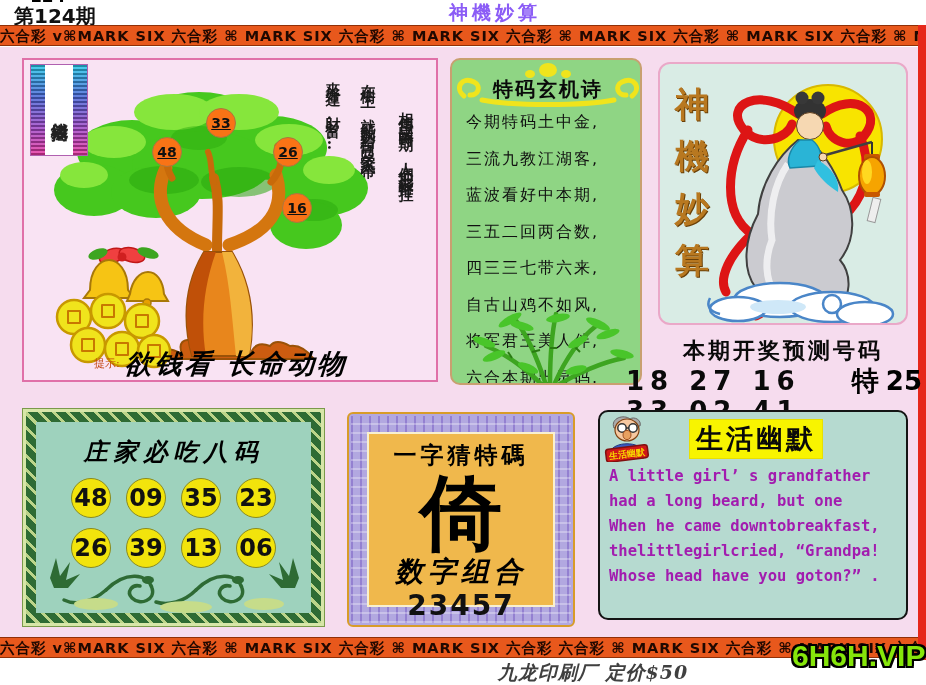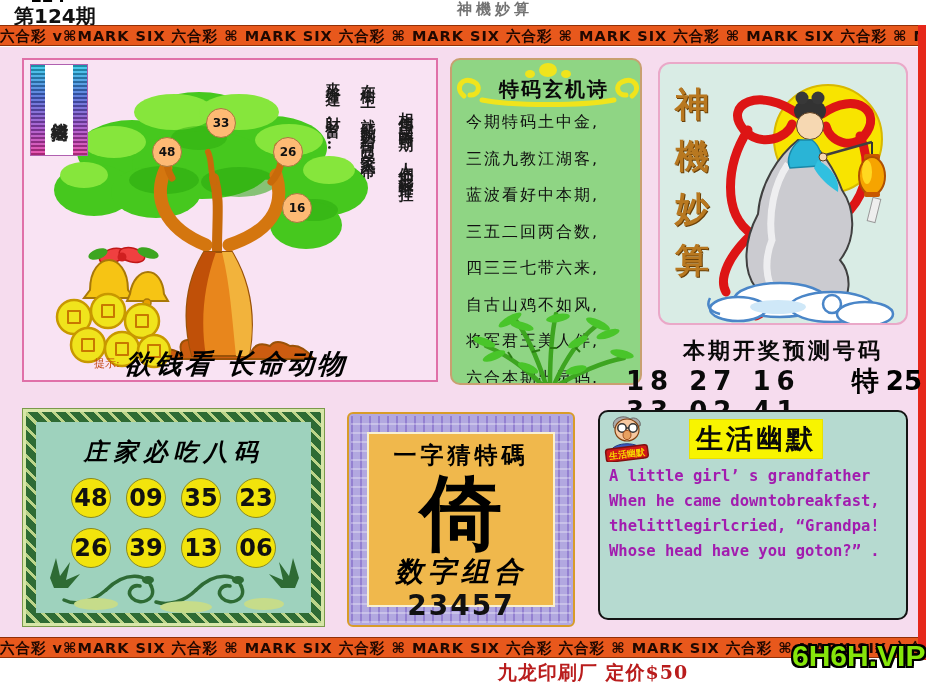--- a/index.html
+++ b/index.html
@@ -5,21 +5,21 @@
   * { margin:0; padding:0; box-sizing:border-box; }
   body { font-family:"DejaVu Sans", sans-serif; }
   .page { position:relative; width:926px; height:685px; background:#ffffff; overflow:hidden; }
   .abs { position:absolute; }
 
   
   .issue { left:14px; top:3px; font-size:20px; font-weight:bold; color:#111; }
   .issue-partial { left:30px; top:0; height:5px; width:44px; overflow:hidden; }
   .issue-partial span { display:block; margin-top:-14px; font-size:17px; font-weight:bold; }
   .masthead { left:400px; top:0; width:190px; text-align:center; font-family:"DejaVu Serif",serif;
-              font-size:15px; font-weight:900; color:#737373; letter-spacing:4px; }
+              font-size:19px; font-weight:900; color:#8b5cf6; letter-spacing:4px; }
 
   
   .banner { left:0; width:926px; height:21px; background:#e8581c; color:#200800;
             font-size:14.5px; font-weight:bold; line-height:21px; white-space:nowrap;
             overflow:hidden; letter-spacing:1px; border-top:1px solid #903008; border-bottom:1px solid #903008;}
   .banner-top { top:25px; }
   .banner-bottom { top:637px; }
   .bodybg { left:0; top:47px; width:926px; height:590px; background:#f6dcee; }
   .redstrip { left:918px; top:25px; width:8px; height:635px; background:#e6281a; }
 
@@ -30,36 +30,36 @@
      background: repeating-linear-gradient(0deg, rgba(0,0,0,.28) 0 2px, rgba(255,255,255,.15) 2px 4px),
                  linear-gradient(180deg,#28c8e8 0%,#4868d8 35%,#a048c8 70%,#e838a0 100%); }
   .mt-label-text { flex:1; text-align:center; font-family:"DejaVu Serif",serif; font-weight:bold;
      font-size:17px; line-height:1.55; writing-mode:vertical-rl; margin:4px auto; color:#222; }
   .vcol { writing-mode:vertical-rl; font-family:"DejaVu Serif",serif; font-size:15px;
           letter-spacing:5px; color:#1a1a1a; font-weight:600; }
   .vcol1 { left:299px; top:10px; height:250px; }
   .vcol2 { left:334px; top:12px; height:305px; }
   .vcol3 { left:372px; top:40px; height:280px; }
   .tnum { position:absolute; width:30px; height:30px; border-radius:50%;
-          background:#fdba74; border:1px solid #a87840; display:flex; align-items:center;
-          justify-content:center; font-size:12px; font-weight:bold; color:#111; }
+          background:#f97316; border:1px solid #a87840; display:flex; align-items:center;
+          justify-content:center; font-size:14px; font-weight:bold; color:#111;text-decoration:underline; }
   .tn0 { left:128px; top:77px; }  
   .tn1 { left:182px; top:48px; }  
   .tn2 { left:249px; top:77px; }  
   .tn3 { left:258px; top:133px; } 
   .hint { left:70px; top:286px; width:330px; white-space:nowrap; }
   .hint .pre { font-size:11px; font-weight:normal; color:#c2410c; vertical-align:6px; }
   .hint .big { font-family:"DejaVu Serif",serif; font-size:27px; font-weight:900;
                font-style:italic; letter-spacing:3px; color:#000; display:inline-block; transform:skewX(-4deg); }
 
   
   .p-poem { left:450px; top:58px; width:192px; height:327px; background:#8fd584;
             border:2px solid #c8a070; border-radius:10px; overflow:hidden; }
   .poem-title { left:0; top:16px; width:192px; text-align:center; font-family:"DejaVu Serif",serif;
-                font-size:20px; font-weight:900; color:#0a0a0a; letter-spacing:2px;margin-left:6px; }
+                font-size:20px; font-weight:900; color:#0a0a0a; letter-spacing:2px; }
   .poem-lines { left:14px; top:44px; }
   .poem-lines div { font-size:16px; line-height:36.5px; color:#101010; letter-spacing:2px; white-space:nowrap; }
 
   
   .p-deity { left:658px; top:62px; width:250px; height:263px; background:#d9ece5;
              border:2px solid #eaa8c8; border-radius:12px; overflow:hidden; }
   .deity-title { left:12px; top:14px; width:40px; text-align:center; }
   .deity-title span { display:block; font-family:"DejaVu Serif",serif; font-size:34px; font-weight:900;
      color:#b87820; text-shadow:1px 1px 0 #6a4008; line-height:52px; }
 
@@ -104,21 +104,21 @@
   .p-humor { left:598px; top:410px; width:310px; height:210px; background:#b6dad0;
              border:2.5px solid #141414; border-radius:10px; }
   .humor-title { left:90px; top:8px; font-size:27px; font-weight:900; color:#0a0a0a;
                  letter-spacing:3px; background:#f8f400; padding:1px 6px; box-shadow:0 0 0 1px #e8e000; }
   .humor-text { left:9px; top:52px; width:292px; font-family:"DejaVu Sans Mono",monospace;
                 font-weight:bold; font-size:15.5px; line-height:25px; color:#a21caf; }
   .humor-icon { left:4px; top:2px; }
 
   
   .printer { left:468px; top:660px; width:250px; text-align:center; font-family:"DejaVu Serif",serif;
-             font-size:19px; font-weight:bold; color:#b91c1c; letter-spacing:1px; }
+             font-size:19px; font-weight:bold; color:#404040; letter-spacing:1px;font-style:italic; }
   .watermark { left:792px; top:639px; font-size:30px; font-weight:900; font-family:"Liberation Sans",sans-serif;
       color:#86e60a; letter-spacing:0px; z-index:5;
       text-shadow:-2px -2px 0 #000,2px -2px 0 #000,-2px 2px 0 #000,2px 2px 0 #000,
                   0 -2px 0 #000,0 2px 0 #000,-2px 0 0 #000,2px 0 0 #000; }
 </style>
 </head>
 <body>
 
 <div class="page">
 
@@ -396,20 +396,21 @@
       <ellipse cx="23" cy="21" rx="4" ry="4.6" fill="#e8a060" stroke="#a05020" stroke-width="1"></ellipse>
       <path d="M6,38 C10,27 36,27 40,38 L40,44 L6,44 Z" fill="#3858c0" stroke="#203880" stroke-width="1"></path>
       <g transform="rotate(-7 23 40)">
         <rect x="2" y="33" width="42" height="13" rx="3" fill="#d01818" stroke="#801010" stroke-width="1.5"></rect>
         <text x="23" y="43" font-size="9" font-weight="bold" fill="#f8d800" text-anchor="middle">生活幽默</text>
       </g>
     </svg>
     <div class="abs humor-title">生活幽默</div>
     <div class="abs humor-text">
       <div>A little girl’ s grandfather</div>
+      <div>had a long beard, but one</div>
       <div>When he came downtobreakfast,</div>
       <div>thelittlegirlcried, “Grandpa!</div>
       <div>Whose head have you goton?” .</div>
     </div>
   </div>
 
   <div class="abs printer">九龙印刷厂 定价$50</div>
   <div class="abs watermark">6H6H.VIP</div>
 
 </div>

